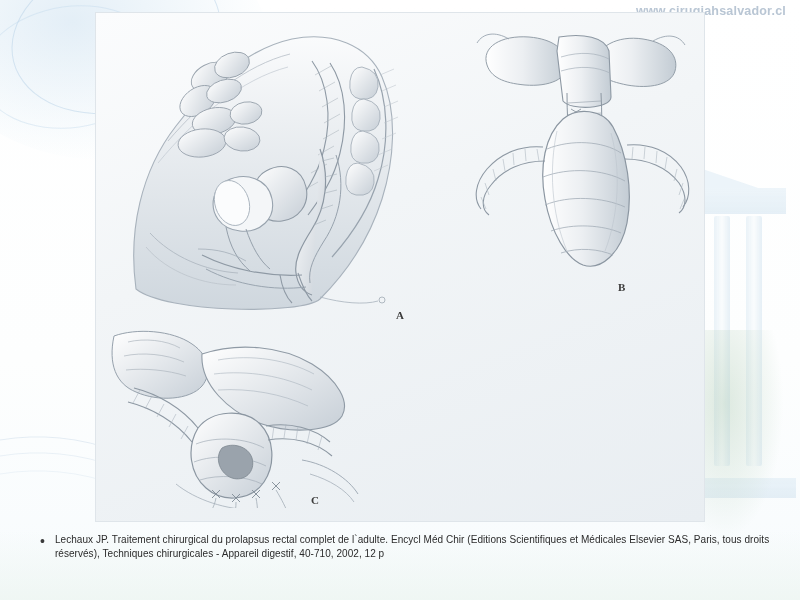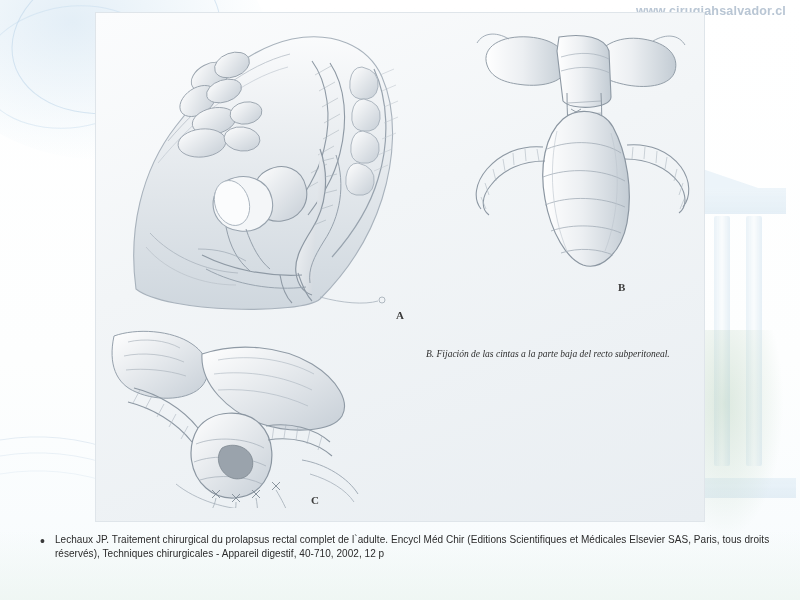--- a/index.html
+++ b/index.html
@@ -486,21 +486,20 @@
       </g>
 
       <path d="M196 132 C 220 136 242 150 252 166" fill="none" stroke="#9aa5b0" stroke-width=".9"></path>
       <path d="M204 146 C 224 152 240 162 248 174" fill="none" stroke="#a6b0ba" stroke-width=".8"></path>
 
       <path d="M70 156 C 90 172 120 182 150 182" fill="none" stroke="#a6b0ba" stroke-width=".8"></path>
     </svg>
     <div class="panel-letter" id="letter-c">C</div>
 
     <div class="caption">
-      <div class="it">B. Fijación de las cintas a la parte baja del recto subperitoneal.</div>
     </div>
 
   </div>
 </div>
 
 <div class="reference">
   <span class="ref-bullet">•</span>
   <span class="ref-text">Lechaux JP. Traitement chirurgical du prolapsus rectal complet de l`adulte. Encycl Méd Chir (Editions Scientifiques et Médicales Elsevier SAS, Paris, tous droits réservés), Techniques chirurgicales - Appareil digestif, 40-710, 2002,  12 p</span>
 </div>
 

